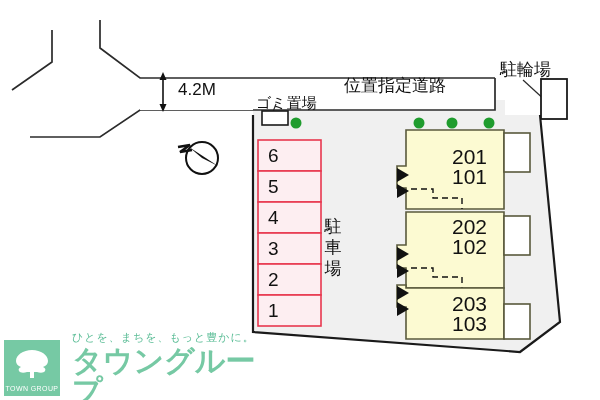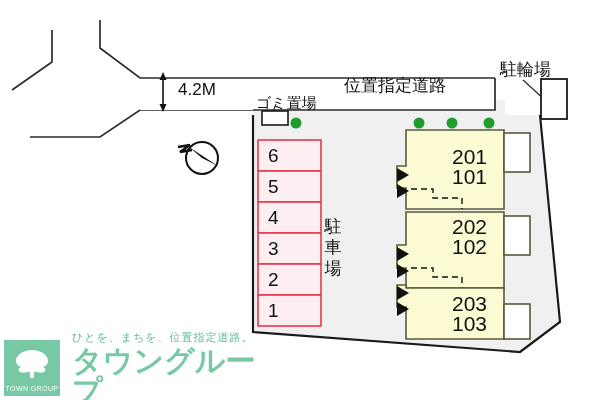--- a/index.html
+++ b/index.html
@@ -189,18 +189,18 @@
 
   <div class="logo-wrap">
     <div class="logo-badge">
       <svg class="tree" width="42" height="34" viewBox="0 0 42 34">
         <path d="M21 4 C12 4 5 9 5 15 C5 18 7 20 10 21 C8 22 7 23 8 25 C9 27 13 27 16 26 L19 26 L19 32 L23 32 L23 26 L26 26 C29 27 33 27 34 25 C35 23 34 22 32 21 C35 20 37 18 37 15 C37 9 30 4 21 4 Z" fill="#ffffff"></path>
         <rect x="19.5" y="20" width="3" height="12" fill="#ffffff"></rect>
       </svg>
       <div class="badge-text">TOWN GROUP</div>
     </div>
     <div class="logo-text">
-      <div class="logo-tagline">ひとを、まちを、位置指定道路。</div>
+      <div class="logo-tagline">ひとを、まちを、もっと豊かに。</div>
       <div class="logo-name">タウングループ</div>
     </div>
   </div>
 
 </div>
 
 </body></html>

